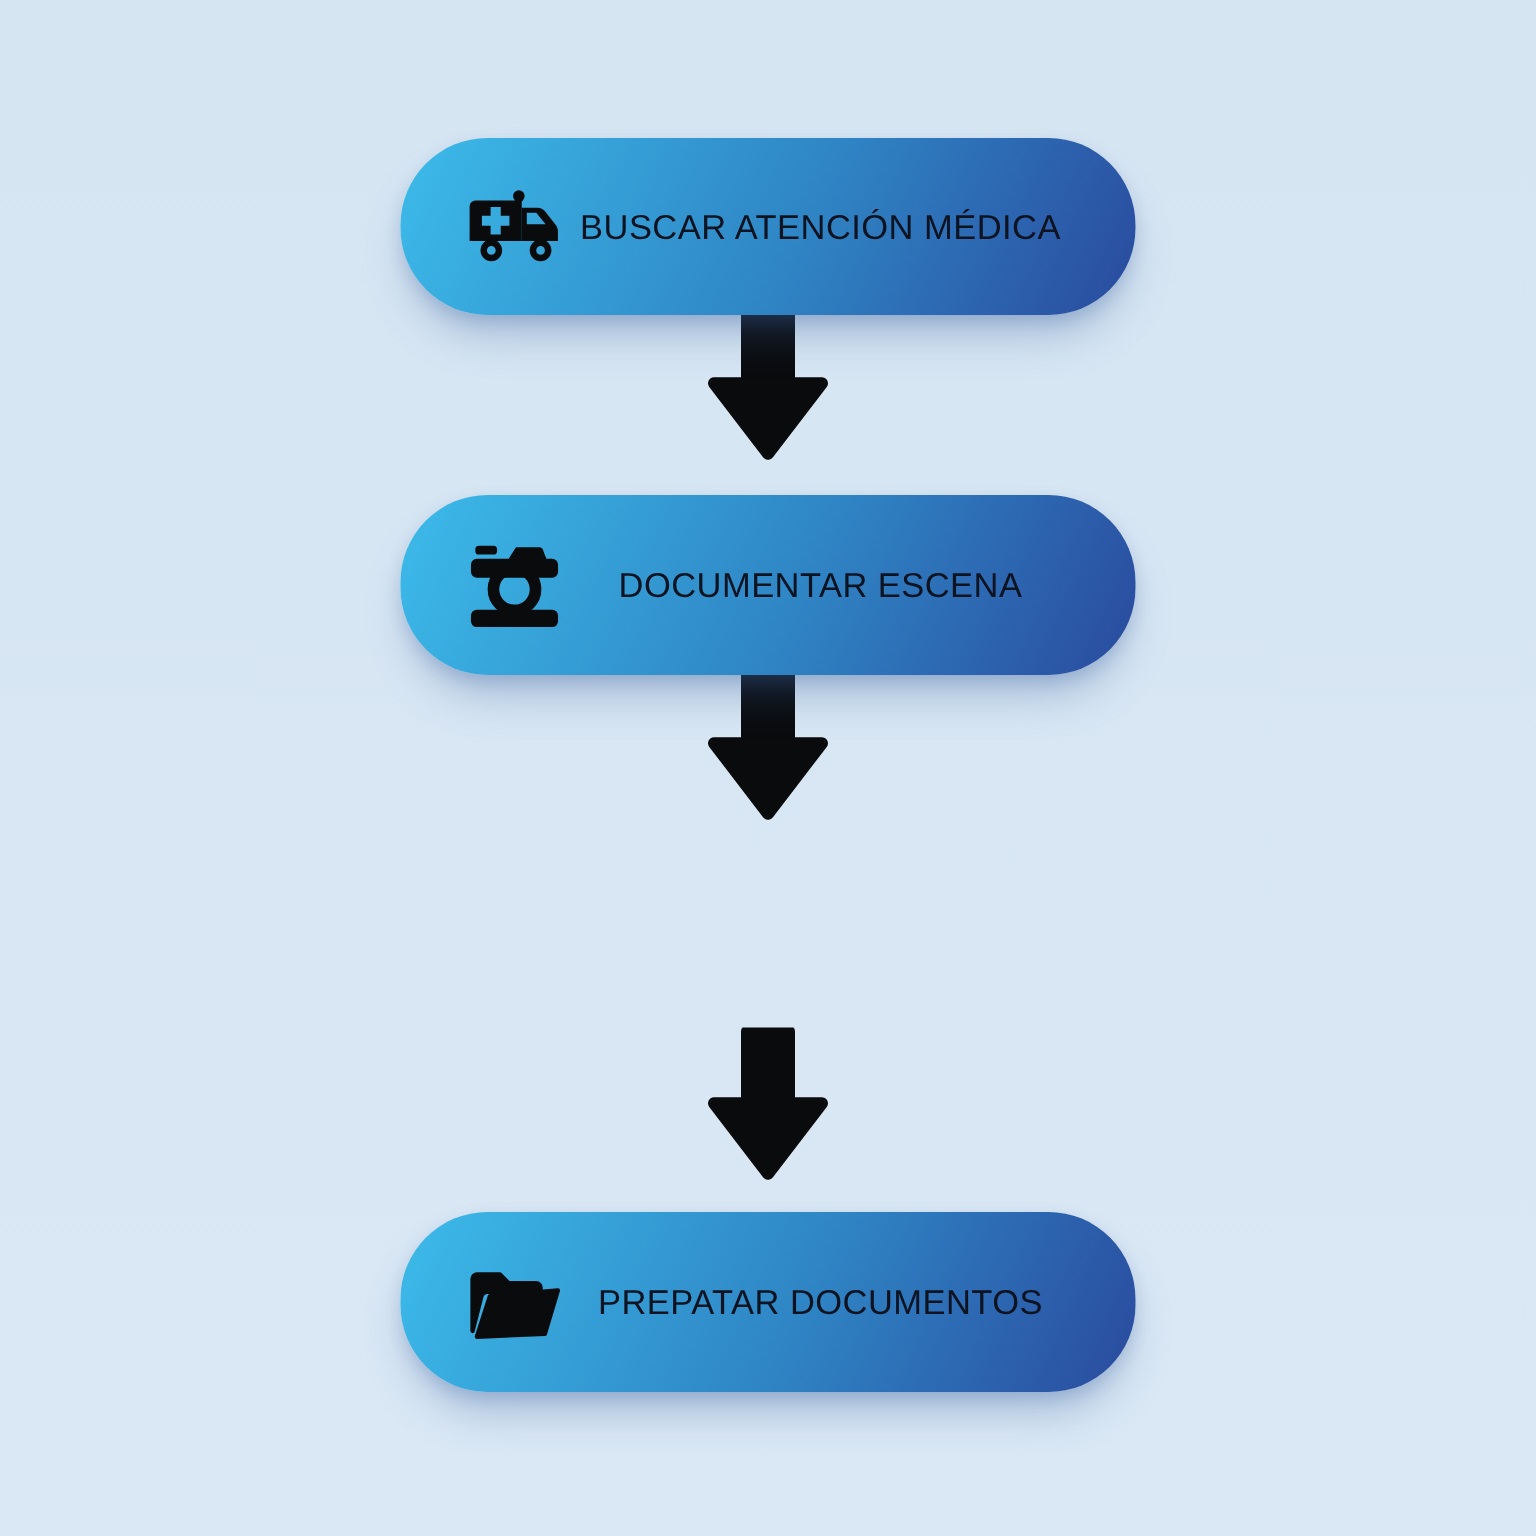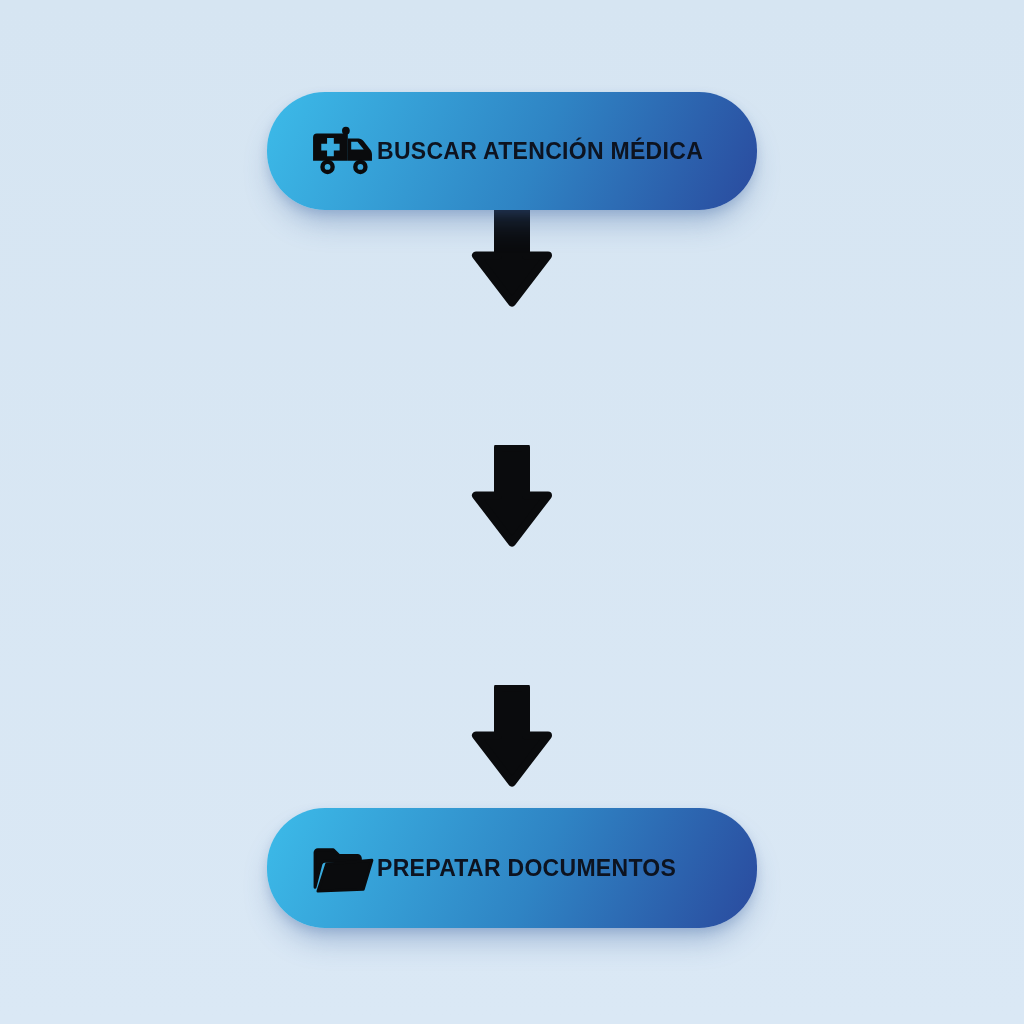--- a/index.html
+++ b/index.html
@@ -40,24 +40,24 @@
   .icon{
     width:68px;
     flex:0 0 68px;
     display:flex;
     align-items:center;
     justify-content:center;
   }
   .icon svg{display:block;}
   .label{
     flex:1;
-    text-align:left;
+    text-align:center;
     color:var(--text);
     font-size:23px;
-    font-weight:700;
+    font-weight:400;
     letter-spacing:0.3px;
     line-height:34px;
   }
   .arrow{
     position:absolute;
     left:470px;
     width:84px;
     height:105px;
     z-index:1;
   }
@@ -87,20 +87,31 @@
     </span>
     <span class="label">BUSCAR ATENCIÓN MÉDICA</span>
   </div>
 
   <div class="arrow arrow-1">
     <svg viewBox="0 0 84 104" aria-hidden="true">
       <path d="M28 2 H56 V50 H78 L42 97 L6 50 H28 Z" fill="#0a0b0d" stroke="#0a0b0d" stroke-width="8" stroke-linejoin="round" stroke-linecap="round"></path>
     </svg>
   </div>
 
+  <div class="node node-2">
+    <span class="icon">
+      <svg width="62" height="60" viewBox="0 0 64 62" aria-hidden="true">
+        <rect x="5" y="4" width="15" height="6" rx="2.5" fill="#0a0b0d"></rect>
+        <path fill="#0a0b0d" d="M6 13 h22 l5-8 h16 a3 3 0 0 1 3 3 l2 5 h4 a4 4 0 0 1 4 4 v5 a4 4 0 0 1 -4 4 H6 a4 4 0 0 1 -4-4 v-5 a4 4 0 0 1 4-4 Z"></path>
+        <circle cx="32" cy="34" r="14.5" fill="none" stroke="#0a0b0d" stroke-width="8"></circle>
+        <rect x="2" y="48" width="60" height="12" rx="4" fill="#0a0b0d"></rect>
+      </svg>
+    </span>
+    <span class="label">DOCUMENTAR ESCENA</span>
+  </div>
 
   <div class="arrow arrow-2">
     <svg viewBox="0 0 84 104" aria-hidden="true">
       <path d="M28 2 H56 V50 H78 L42 97 L6 50 H28 Z" fill="#0a0b0d" stroke="#0a0b0d" stroke-width="8" stroke-linejoin="round" stroke-linecap="round"></path>
     </svg>
   </div>
 
 
   <div class="arrow arrow-3">
     <svg viewBox="0 0 84 104" aria-hidden="true">

